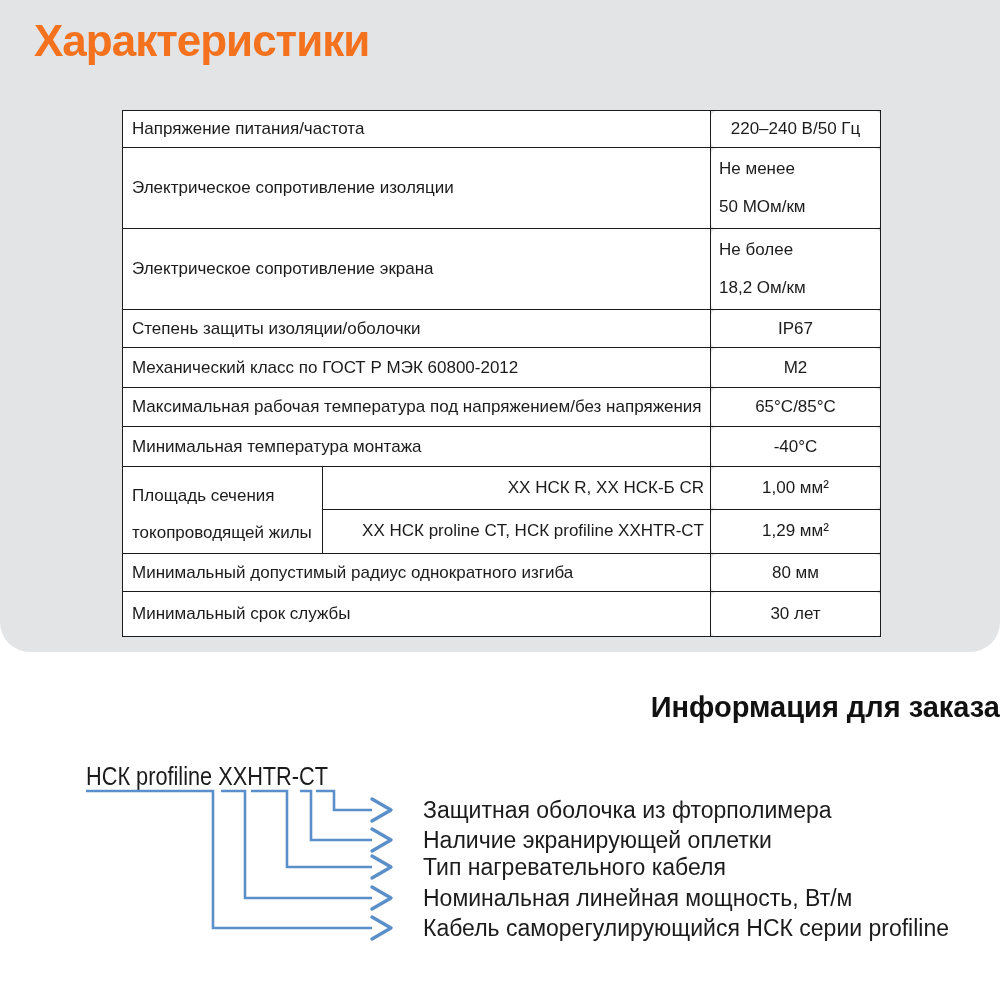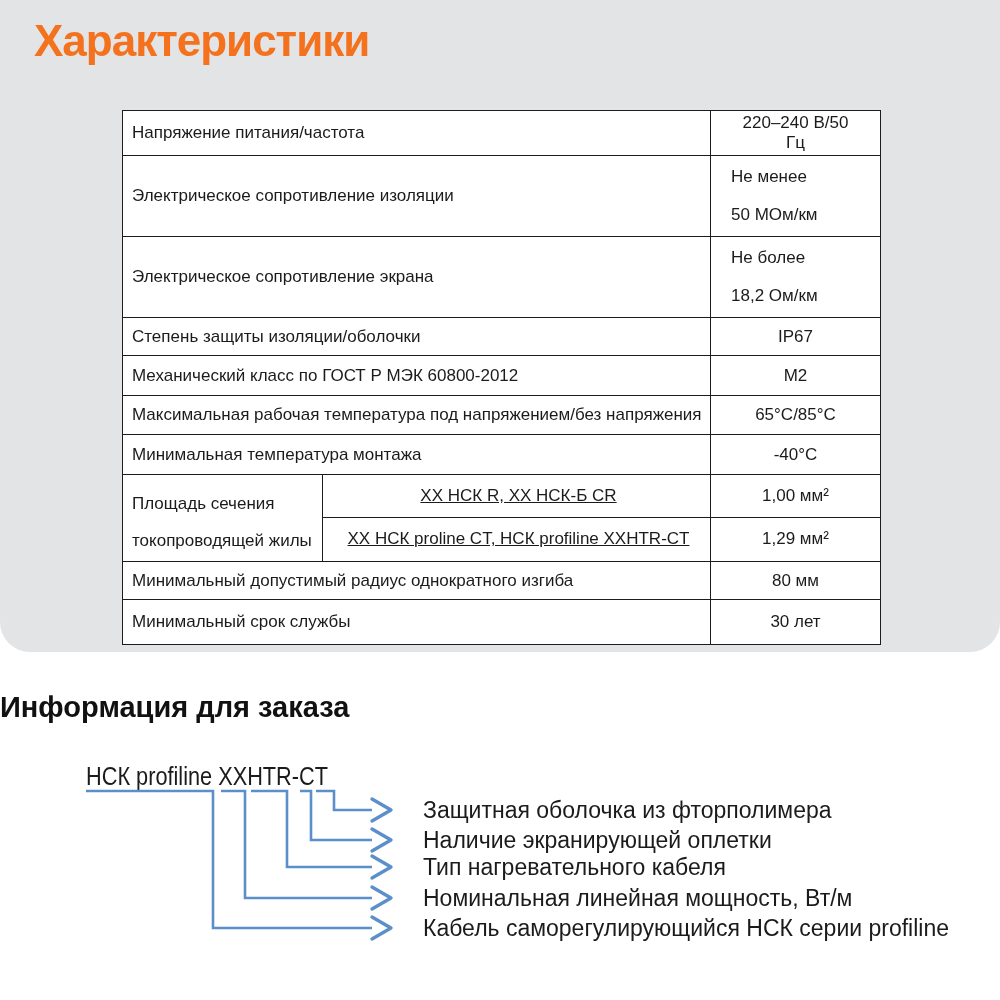--- a/index.html
+++ b/index.html
@@ -43,30 +43,30 @@
     font-size: 17px;
     color: #1b1b1b;
   }
   table.spec td {
     border: 1.6px solid #1c1c1c;
     background: #ffffff;
     vertical-align: middle;
     overflow: hidden;
   }
   td.lbl { text-align: left; padding: 2px 6px 2px 9px; }
-  td.val { text-align: center; padding: 2px 20px; }
-  td.mdl { text-align: center; padding: 2px 6px 2px 10px; text-decoration: underline; }
+  td.val { text-align: center; padding: 2px 8px; border-radius: 6px; }
+  td.mdl { text-align: right; padding: 2px 6px 2px 10px; }
   td.area-cell { text-align: left; padding: 10px 6px 2px 9px; line-height: 37px; }
   .vline { display: block; height: 38px; line-height: 38px; text-align: left; }
   
   .order-heading {
     position: absolute;
     left: 0; top: 691px;
     width: 1000px;
-    text-align: left;
+    text-align: right;
     font-size: 29px;
     font-weight: 700;
     color: #111111;
   }
   .callout-label {
     position: absolute;
     left: 400px;
     height: 28px;
     line-height: 28px;
     font-size: 23px;

